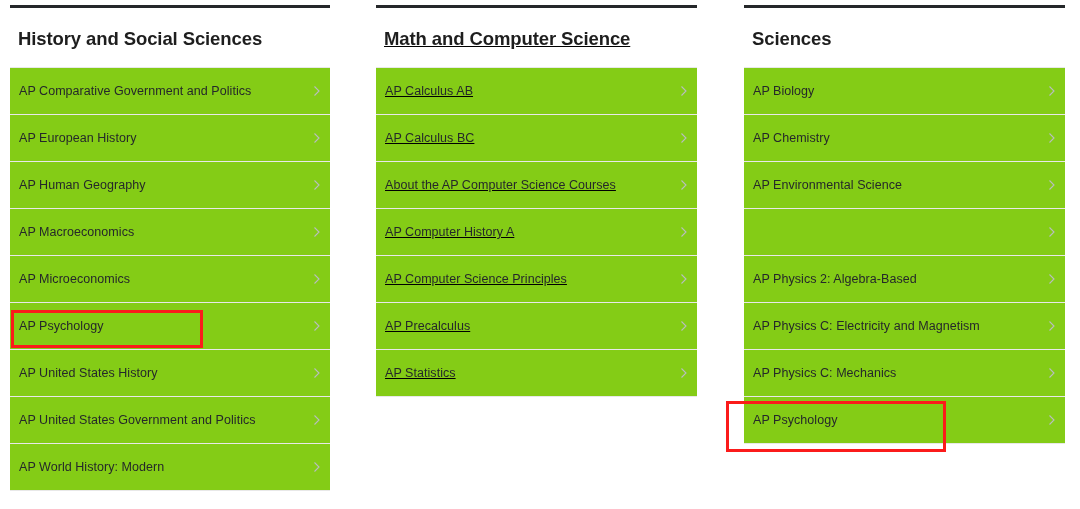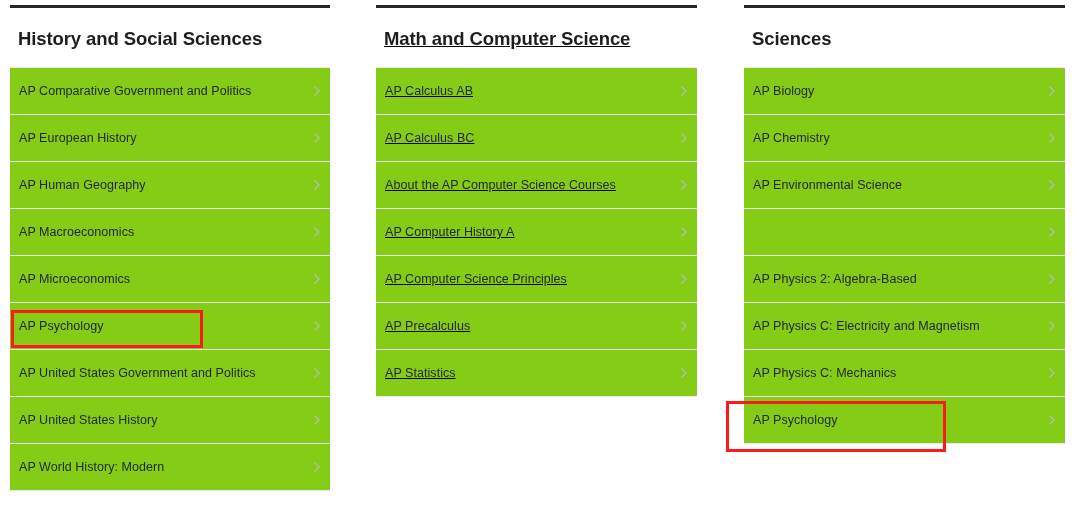--- a/index.html
+++ b/index.html
@@ -160,30 +160,30 @@
       <div class="course-row">
         <span class="course-label">AP Psychology</span>
         <span class="chev">
           <svg width="10" height="12" viewBox="0 0 10 12">
               <path d="M2.5 1.5 L7 6 L2.5 10.5" fill="none" stroke="#b9bdc0" stroke-width="1.1"></path>
             </svg>
         </span>
       </div>
 
       <div class="course-row">
+        <span class="course-label">AP United States History</span>
+        <span class="chev">
+          <svg width="10" height="12" viewBox="0 0 10 12">
+              <path d="M2.5 1.5 L7 6 L2.5 10.5" fill="none" stroke="#b9bdc0" stroke-width="1.1"></path>
+            </svg>
+        </span>
+      </div>
+
+      <div class="course-row">
         <span class="course-label">AP United States Government and Politics</span>
-        <span class="chev">
-          <svg width="10" height="12" viewBox="0 0 10 12">
-              <path d="M2.5 1.5 L7 6 L2.5 10.5" fill="none" stroke="#b9bdc0" stroke-width="1.1"></path>
-            </svg>
-        </span>
-      </div>
-
-      <div class="course-row">
-        <span class="course-label">AP United States History</span>
         <span class="chev">
           <svg width="10" height="12" viewBox="0 0 10 12">
               <path d="M2.5 1.5 L7 6 L2.5 10.5" fill="none" stroke="#b9bdc0" stroke-width="1.1"></path>
             </svg>
         </span>
       </div>
 
       <div class="course-row">
         <span class="course-label">AP World History: Modern</span>
         <span class="chev">

